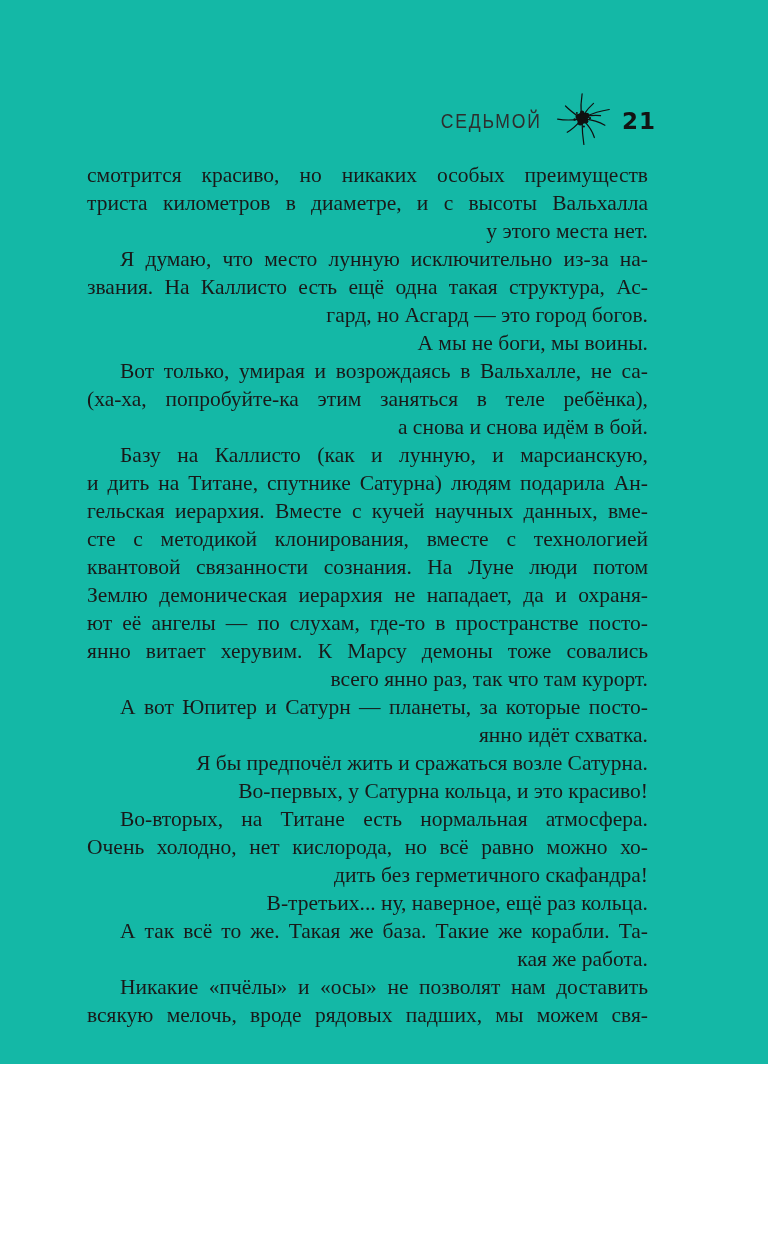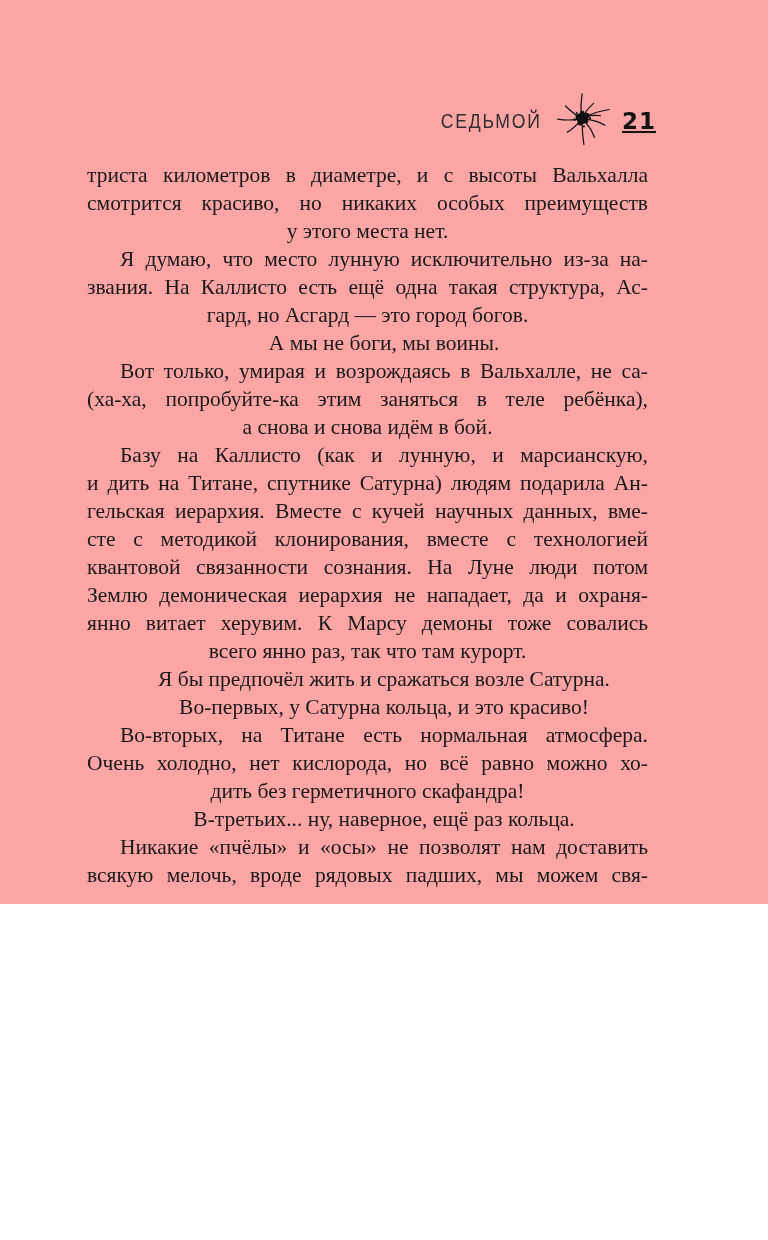--- a/index.html
+++ b/index.html
@@ -3,22 +3,22 @@
 <meta charset="utf-8">
 <style>
   html, body {
     margin: 0;
     padding: 0;
     background: #ffffff;
   }
   #page {
     position: relative;
     width: 768px;
-    height: 904px;
-    background: #fca5a5;
+    height: 1064px;
+    background: #14b8a6;
     overflow: hidden;
     font-family: "Liberation Serif", serif;
   }
   
   .runhead {
     position: absolute;
     top: 106px;
     right: 112px;
     height: 30px;
     display: flex;
@@ -40,21 +40,20 @@
     height: 56px;
     margin: -14px 8px -12px 10px;
     flex: 0 0 auto;
   }
   .pagenum {
     font-family: "DejaVu Sans", "Liberation Sans", sans-serif;
     font-size: 23px;
     font-weight: 700;
     letter-spacing: 1px;
     color: #131313;
-    text-decoration: underline;
   }
   
   .bodytext {
     position: absolute;
     left: 87px;
     top: 161px;
     width: 561px;
     font-size: 21.5px;
     color: #191919;
   }
@@ -63,21 +62,21 @@
     height: 28px;
     line-height: 28px;
     white-space: nowrap;
   }
   .jline {
     white-space: normal;
     text-align: justify;
     text-align-last: justify;
   }
   .endline {
-    text-align: center;
+    text-align: right;
   }
   .indent { padding-left: 33px; }
 </style>
 </head>
 <body>
 
 <div id="page">
 
   <div class="runhead">
     <span class="runtitle">СЕДЬМОЙ</span>
@@ -107,22 +106,22 @@
           <circle cx="33" cy="39.5" r="1.2"></circle>
           <circle cx="25" cy="24" r="1.1"></circle>
         </g>
       </svg>
     </span>
     <span class="pagenum">21</span>
   </div>
 
   <div class="bodytext">
       <div class="para">
+        <div class="line jline">смотрится красиво, но никаких особых преимуществ</div>
         <div class="line jline">триста километров в диаметре, и с высоты Вальхалла</div>
-        <div class="line jline">смотрится красиво, но никаких особых преимуществ</div>
         <div class="line endline">у этого места нет.</div>
       </div>
       <div class="para">
         <div class="line jline indent">Я думаю, что место лунную исключительно из-за на-</div>
         <div class="line jline">звания. На Каллисто есть ещё одна такая структура, Ас-</div>
         <div class="line endline">гард, но Асгард — это город богов.</div>
       </div>
       <div class="para">
         <div class="line endline indent">А мы не боги, мы воины.</div>
       </div>
@@ -131,36 +130,45 @@
         <div class="line jline">(ха-ха, попробуйте-ка этим заняться в теле ребёнка),</div>
         <div class="line endline">а снова и снова идём в бой.</div>
       </div>
       <div class="para">
         <div class="line jline indent">Базу на Каллисто (как и лунную, и марсианскую,</div>
         <div class="line jline">и дить на Титане, спутнике Сатурна) людям подарила Ан-</div>
         <div class="line jline">гельская иерархия. Вместе с кучей научных данных, вме-</div>
         <div class="line jline">сте с методикой клонирования, вместе с технологией</div>
         <div class="line jline">квантовой связанности сознания. На Луне люди потом</div>
         <div class="line jline">Землю демоническая иерархия не нападает, да и охраня-</div>
+        <div class="line jline">ют её ангелы — по слухам, где-то в пространстве посто-</div>
         <div class="line jline">янно витает херувим. К Марсу демоны тоже совались</div>
         <div class="line endline">всего янно раз, так что там курорт.</div>
+      </div>
+      <div class="para">
+        <div class="line jline indent">А вот Юпитер и Сатурн — планеты, за которые посто-</div>
+        <div class="line endline">янно идёт схватка.</div>
       </div>
       <div class="para">
         <div class="line endline indent">Я бы предпочёл жить и сражаться возле Сатурна.</div>
       </div>
       <div class="para">
         <div class="line endline indent">Во-первых, у Сатурна кольца, и это красиво!</div>
       </div>
       <div class="para">
         <div class="line jline indent">Во-вторых, на Титане есть нормальная атмосфера.</div>
         <div class="line jline">Очень холодно, нет кислорода, но всё равно можно хо-</div>
         <div class="line endline">дить без герметичного скафандра!</div>
       </div>
       <div class="para">
         <div class="line endline indent">В-третьих... ну, наверное, ещё раз кольца.</div>
       </div>
       <div class="para">
+        <div class="line jline indent">А так всё то же. Такая же база. Такие же корабли. Та-</div>
+        <div class="line endline">кая же работа.</div>
+      </div>
+      <div class="para">
         <div class="line jline indent">Никакие «пчёлы» и «осы» не позволят нам доставить</div>
         <div class="line jline">всякую мелочь, вроде рядовых падших, мы можем свя-</div>
       </div>
     </div>
 
 </div>
 
 </body></html>

